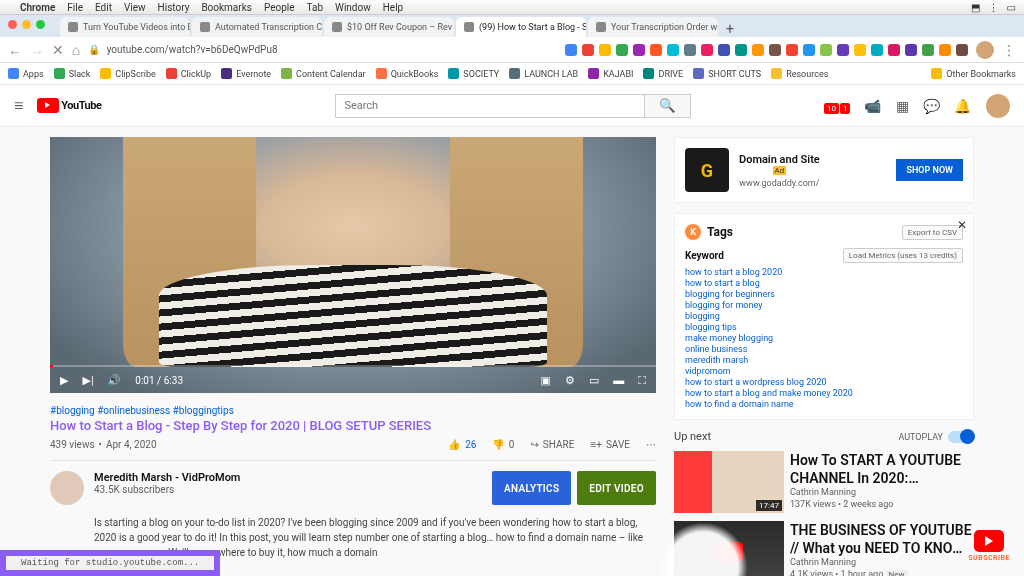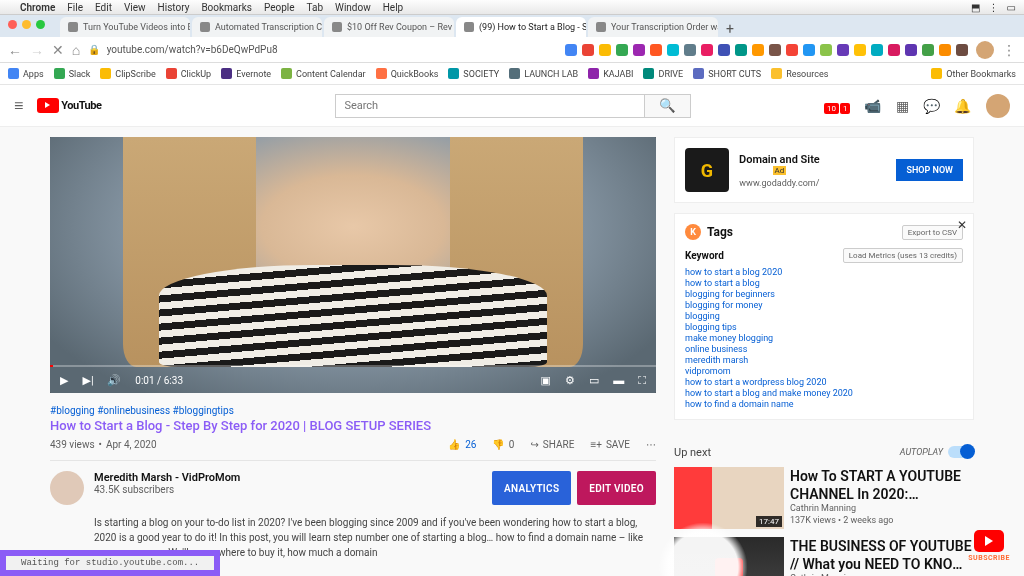--- a/index.html
+++ b/index.html
@@ -76,21 +76,21 @@
 
 hr.sep { border:none; border-top:1px solid #e5e5e5; margin:10px 0; }
 
 .channel-row { display:flex; gap:10px; }
 .ch-avatar { width:34px; height:34px; border-radius:50%; background:#e0c9b8; flex-shrink:0; }
 .ch-info { font-size:10px; color:#606060; }
 .ch-name { font-size:11px; font-weight:600; color:#111; }
 .btn-row { margin-left:auto; display:flex; gap:6px; position:relative; z-index:5;}
 .btn { padding:6px 12px; font-size:10px; font-weight:600; border:none; color:#fff; border-radius:2px; cursor:pointer; letter-spacing:0.3px;}
 .btn-analytics { background:#2962d9; }
-.btn-edit { background:#be185d; }
+.btn-edit { background:#4d7c0f; }
 
 .desc { margin:10px 0 0 44px; font-size:10px; color:#444; line-height:1.5; max-width:560px;}
 .showmore { margin:6px 0 0 44px; font-size:10px; color:#606060; font-weight:500; text-transform:uppercase;}
 
 
 .ad-box { background:#fff; border:1px solid #eee; padding:10px; display:flex; align-items:center; gap:10px; }
 .ad-thumb { width:44px; height:44px; background:#1a1a1a; border-radius:4px; display:flex; align-items:center; justify-content:center; color:#f0b800; font-weight:bold; font-size:18px;}
 .ad-info { font-size:10px; }
 .ad-title { font-size:11px; font-weight:600; }
 .ad-sub { color:#606060; font-size:9px; display:flex; align-items:center; gap:3px;flex-direction:column;}
@@ -102,22 +102,22 @@
 .tags-head { display:flex; align-items:center; gap:6px; }
 .tags-head .k { width:16px; height:16px; border-radius:50%; background:#ff8a3d; color:#fff; display:flex; align-items:center; justify-content:center; font-size:9px; font-weight:bold;}
 .tags-head .t { font-size:12px; font-weight:700; }
 .export { margin-left:auto; border:1px solid #ccc; padding:2px 5px; font-size:8px; color:#666; border-radius:2px; background:#fafafa;}
 .kw-head { display:flex; align-items:center; margin-top:8px;}
 .kw-head .kh { font-weight:700; font-size:10px;}
 .loadm { margin-left:auto; border:1px solid #ccc; padding:2px 5px; font-size:8px; color:#666; border-radius:2px; background:#fafafa;}
 .kw-list { margin-top:4px; display:flex; flex-direction:column; gap:1px;}
 .kw-list span { color:#065fd4; font-size:9px; }
 
-.up-next { margin-top:26px; display:flex; align-items:flex-start; font-size:11px; color:#444;}
-.up-next .toggle { margin-left:auto; display:flex; align-items:center; gap:5px; font-size:9px; color:#606060;font-style:italic;}
+.up-next { margin-top:10px; display:flex; align-items:flex-end; font-size:11px; color:#444;}
+.up-next .toggle { margin-left:auto; display:flex; align-items:center; gap:5px; font-size:9px; color:#606060;}
 .switch { width:26px; height:12px; background:#bbdefb; border-radius:6px; position:relative;}
 .switch::after { content:''; position:absolute; right:-1px; top:-2px; width:15px; height:15px; border-radius:50%; background:#065fd4;}
 
 .rec { display:flex; gap:6px; margin-top:8px; }
 .rec-thumb { width:110px; height:62px; background:#555; position:relative; flex-shrink:0;}
 .rec-thumb .dur { position:absolute; right:2px; bottom:2px; background:rgba(0,0,0,0.8); color:#fff; font-size:8px; padding:1px 3px;}
 .rec-info { font-size:9px; color:#606060; line-height:1.3;}
 .rec-title { font-size:14px; font-weight:600; color:#111; display:-webkit-box; -webkit-line-clamp:2; -webkit-box-orient:vertical; overflow:hidden;}
 .newb { background:#eee; padding:0 3px; font-size:8px;}
 

